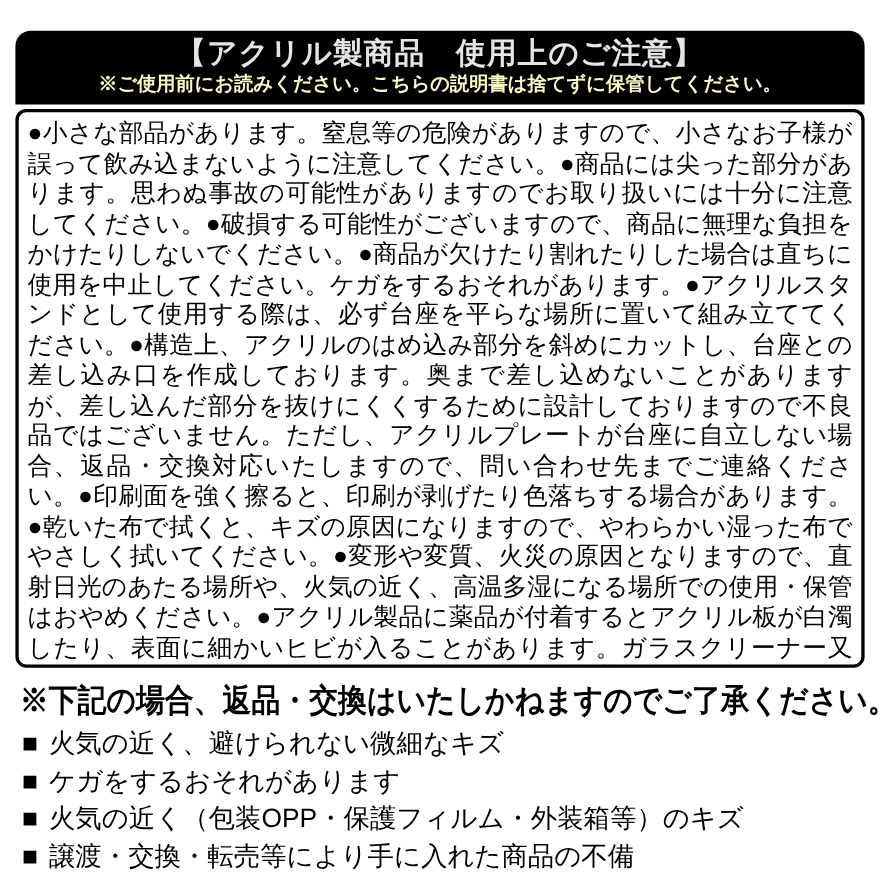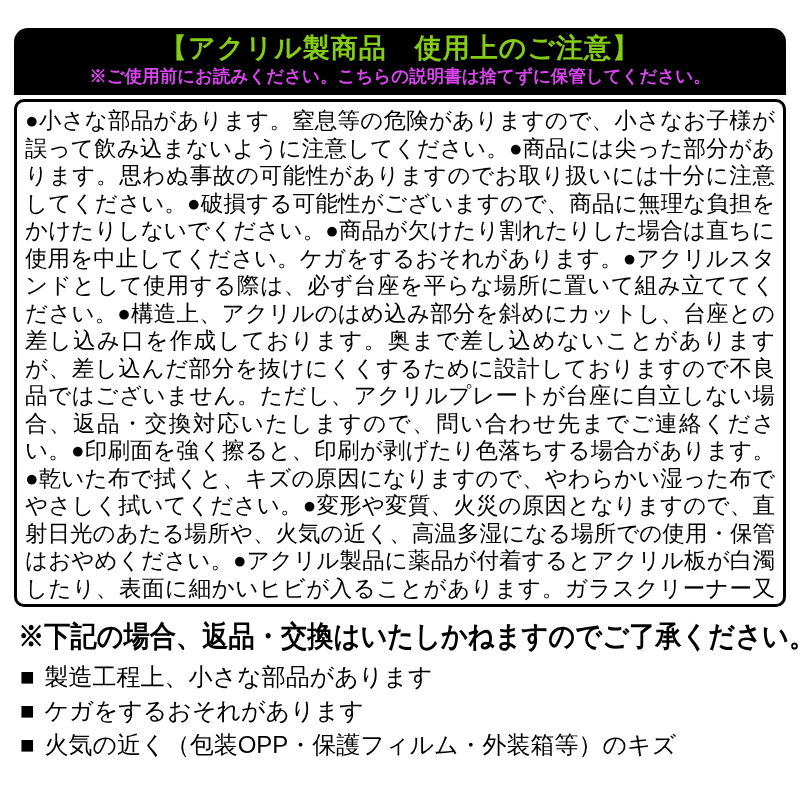--- a/index.html
+++ b/index.html
@@ -16,29 +16,29 @@
   .header-band {
     position: absolute;
     left: 14px; right: 14px; top: 28px;
     height: 67px;
     background: #000000;
     border-radius: 14px 14px 0 0;
     text-align: center;
     padding-top: 3px;
   }
   .header-title {
-    color: #84cc16;
+    color: #e5e5e5;
     font-size: 27px;
     font-weight: bold;
     line-height: 34px;
     letter-spacing: 1px;
     white-space: nowrap;
   }
   .header-subtitle {
-    color: #d946ef;
+    color: #fef9c3;
     font-size: 17.5px;
     font-weight: bold;
     line-height: 23px;
     white-space: nowrap;
   }
 
   
   .notice-box {
     position: absolute;
     left: 14px; right: 14px; top: 99px;
@@ -98,23 +98,26 @@
   </div>
 
   <div class="notice-box">
     <p class="notice-text">●小さな部品があります。窒息等の危険がありますので、小さなお子様が誤って飲み込まないように注意してください。●商品には尖った部分があります。思わぬ事故の可能性がありますのでお取り扱いには十分に注意してください。●破損する可能性がございますので、商品に無理な負担をかけたりしないでください。●商品が欠けたり割れたりした場合は直ちに使用を中止してください。ケガをするおそれがあります。●アクリルスタンドとして使用する際は、必ず台座を平らな場所に置いて組み立ててください。●構造上、アクリルのはめ込み部分を斜めにカットし、台座との差し込み口を作成しております。奥まで差し込めないことがありますが、差し込んだ部分を抜けにくくするために設計しておりますので不良品ではございません。ただし、アクリルプレートが台座に自立しない場合、返品・交換対応いたしますので、問い合わせ先までご連絡ください。●印刷面を強く擦ると、印刷が剥げたり色落ちする場合があります。●乾いた布で拭くと、キズの原因になりますので、やわらかい湿った布でやさしく拭いてください。●変形や変質、火災の原因となりますので、直射日光のあたる場所や、火気の近く、高温多湿になる場所での使用・保管はおやめください。●アクリル製品に薬品が付着するとアクリル板が白濁したり、表面に細かいヒビが入ることがあります。ガラスクリーナー又はシンナーやアルコール、ウェットティッシュ等薬品を含んでいるものでは絶対に拭かないでください。</p>
   </div>
 
   <div class="returns-heading">※下記の場合、返品・交換はいたしかねますのでご了承ください。</div>
 
   <ul class="returns-list">
     <li>
-      <span class="sq-bullet">■</span><span>製造工程上、小さな部品があります</span>
+      <span class="sq-bullet">■</span><span>火気の近く、避けられない微細なキズ</span>
     </li>
     <li>
       <span class="sq-bullet">■</span><span>ケガをするおそれがあります</span>
     </li>
     <li>
       <span class="sq-bullet">■</span><span>火気の近く（包装OPP・保護フィルム・外装箱等）のキズ</span>
     </li>
+    <li>
+      <span class="sq-bullet">■</span><span>譲渡・交換・転売等により手に入れた商品の不備</span>
+    </li>
   </ul>
 
 </div>
 
 </body></html>

